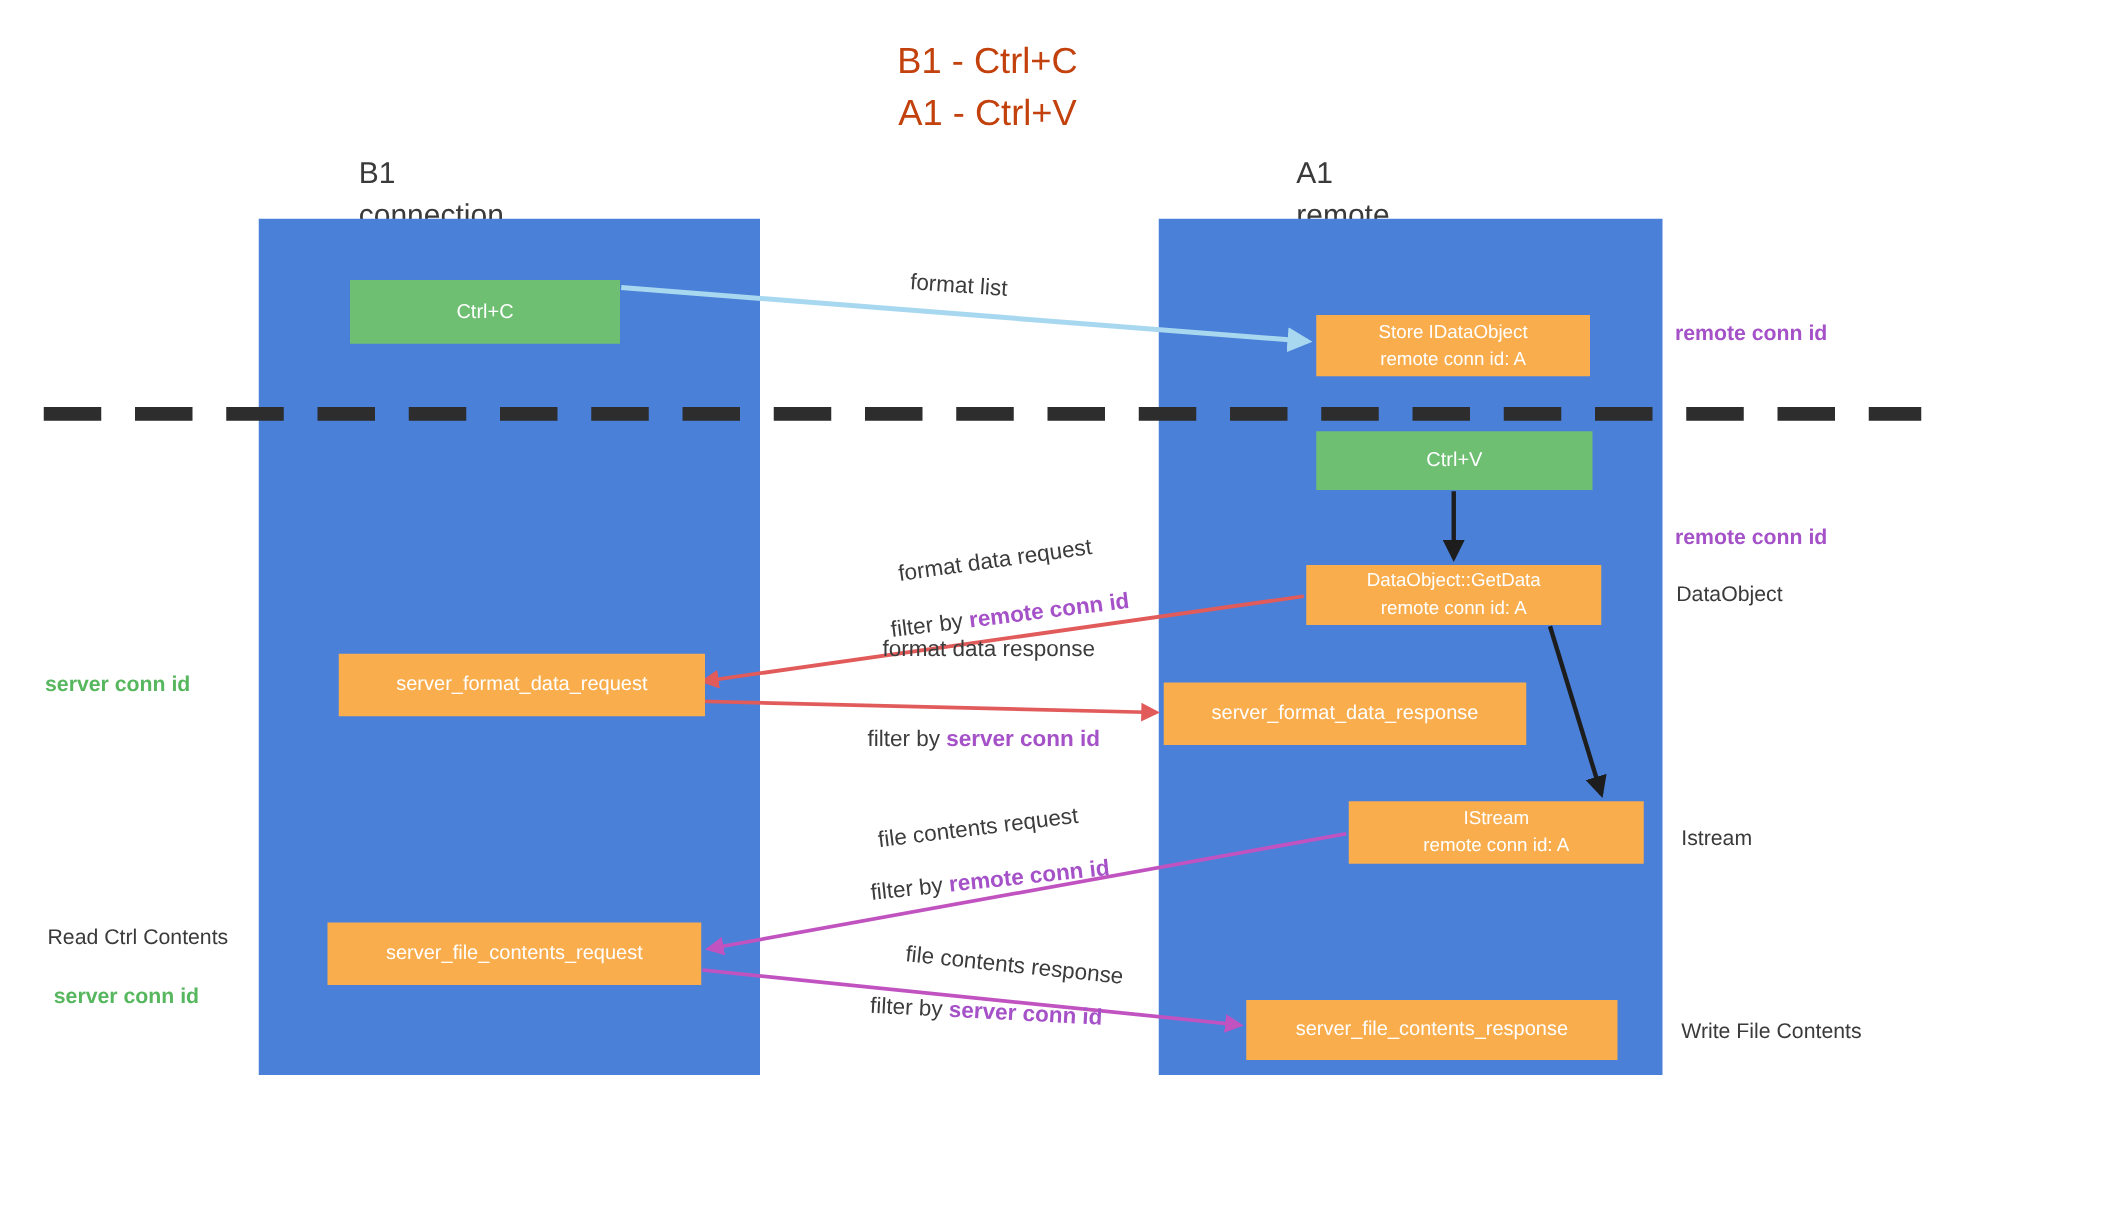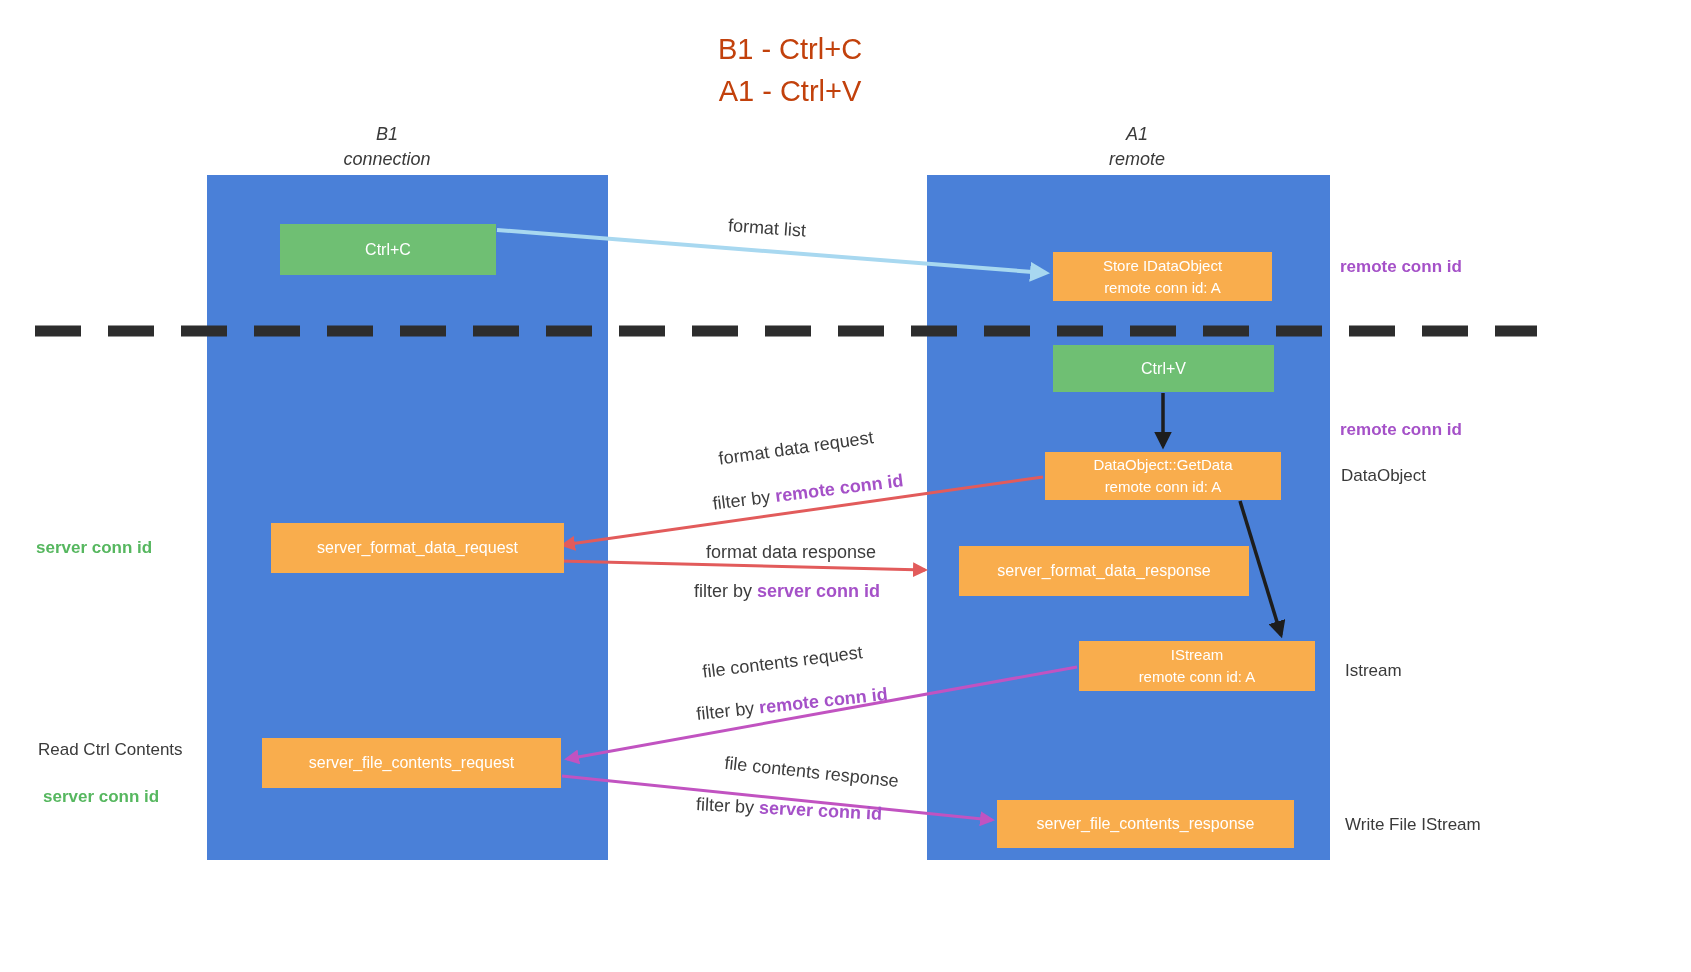--- a/index.html
+++ b/index.html
@@ -16,25 +16,23 @@
     left:0; top:28px;
     width:1580px;
     text-align:center;
     font-size:29px;
     color:#c2410c;
     line-height:1.45;
   }
   .col-header {
     position:absolute;
     width:200px;
-    text-align:center;
-    font-size:18px;
+    font-size:24px;
     color:#3a3a3a;
     line-height:1.4;
-    font-style:italic;
   }
   .column {
     position:absolute;
     background:#4a80d8;
   }
   .box {
     position:absolute;
     display:flex;
     flex-direction:column;
     align-items:center;
@@ -147,21 +145,21 @@
 
   <div class="box orange-box" style="left:1045px; top:452px; width:236px; height:48px;">
     <div class="small">DataObject::GetData</div>
     <div class="small">remote conn id: A</div>
   </div>
 
   <div class="box orange-box" style="left:271px; top:523px; width:293px; height:50px;">
     <div>server_format_data_request</div>
   </div>
 
-  <div class="box orange-box" style="left:931px; top:546px; width:290px; height:50px;margin-left:28px;">
+  <div class="box orange-box" style="left:931px; top:546px; width:290px; height:50px;">
     <div>server_format_data_response</div>
   </div>
 
   <div class="box orange-box" style="left:1079px; top:641px; width:236px; height:50px;">
     <div class="small">IStream</div>
     <div class="small">remote conn id: A</div>
   </div>
 
   <div class="box orange-box" style="left:262px; top:738px; width:299px; height:50px;">
     <div>server_file_contents_request</div>
@@ -171,38 +169,38 @@
     <div>server_file_contents_response</div>
   </div>
 
   <div class="arrow-label rot-p4" style="left:728px; top:218px;">format list</div>
 
   <div class="arrow-label rot-n8" style="left:718px; top:438px;">format data request</div>
   <div class="arrow-label rot-n7" style="left:712px; top:482px;">
     <span>filter by </span><span class="bold-purple">remote conn id</span>
   </div>
 
-  <div class="arrow-label" style="left:706px; top:542px;">format data response</div>
+  <div class="arrow-label" style="left:706px; top:509px;">format data response</div>
   <div class="arrow-label" style="left:694px; top:581px;">
     <span>filter by </span><span class="bold-purple">server conn id</span>
   </div>
 
   <div class="arrow-label rot-n7" style="left:702px; top:652px;">file contents request</div>
   <div class="arrow-label rot-n6" style="left:696px; top:694px;">
     <span>filter by </span><span class="bold-purple">remote conn id</span>
   </div>
 
   <div class="arrow-label rot-p6" style="left:724px; top:762px;">file contents response</div>
   <div class="arrow-label rot-p3" style="left:696px; top:799px;">
     <span>filter by </span><span class="bold-purple">server conn id</span>
   </div>
 
   <div class="side-label bold-purple" style="left:1340px; top:257px;">remote conn id</div>
   <div class="side-label bold-purple" style="left:1340px; top:420px;">remote conn id</div>
   <div class="side-label" style="left:1341px; top:466px;">DataObject</div>
   <div class="side-label" style="left:1345px; top:661px;">Istream</div>
-  <div class="side-label" style="left:1345px; top:815px;">Write File IStream</div>
+  <div class="side-label" style="left:1345px; top:815px;">Write File Contents</div>
 
   <div class="side-label bold-green" style="left:36px; top:538px;">server conn id</div>
   <div class="side-label" style="left:38px; top:740px;">Read Ctrl Contents</div>
   <div class="side-label bold-green" style="left:43px; top:787px;">server conn id</div>
 
 </div>
 
 </body></html>

